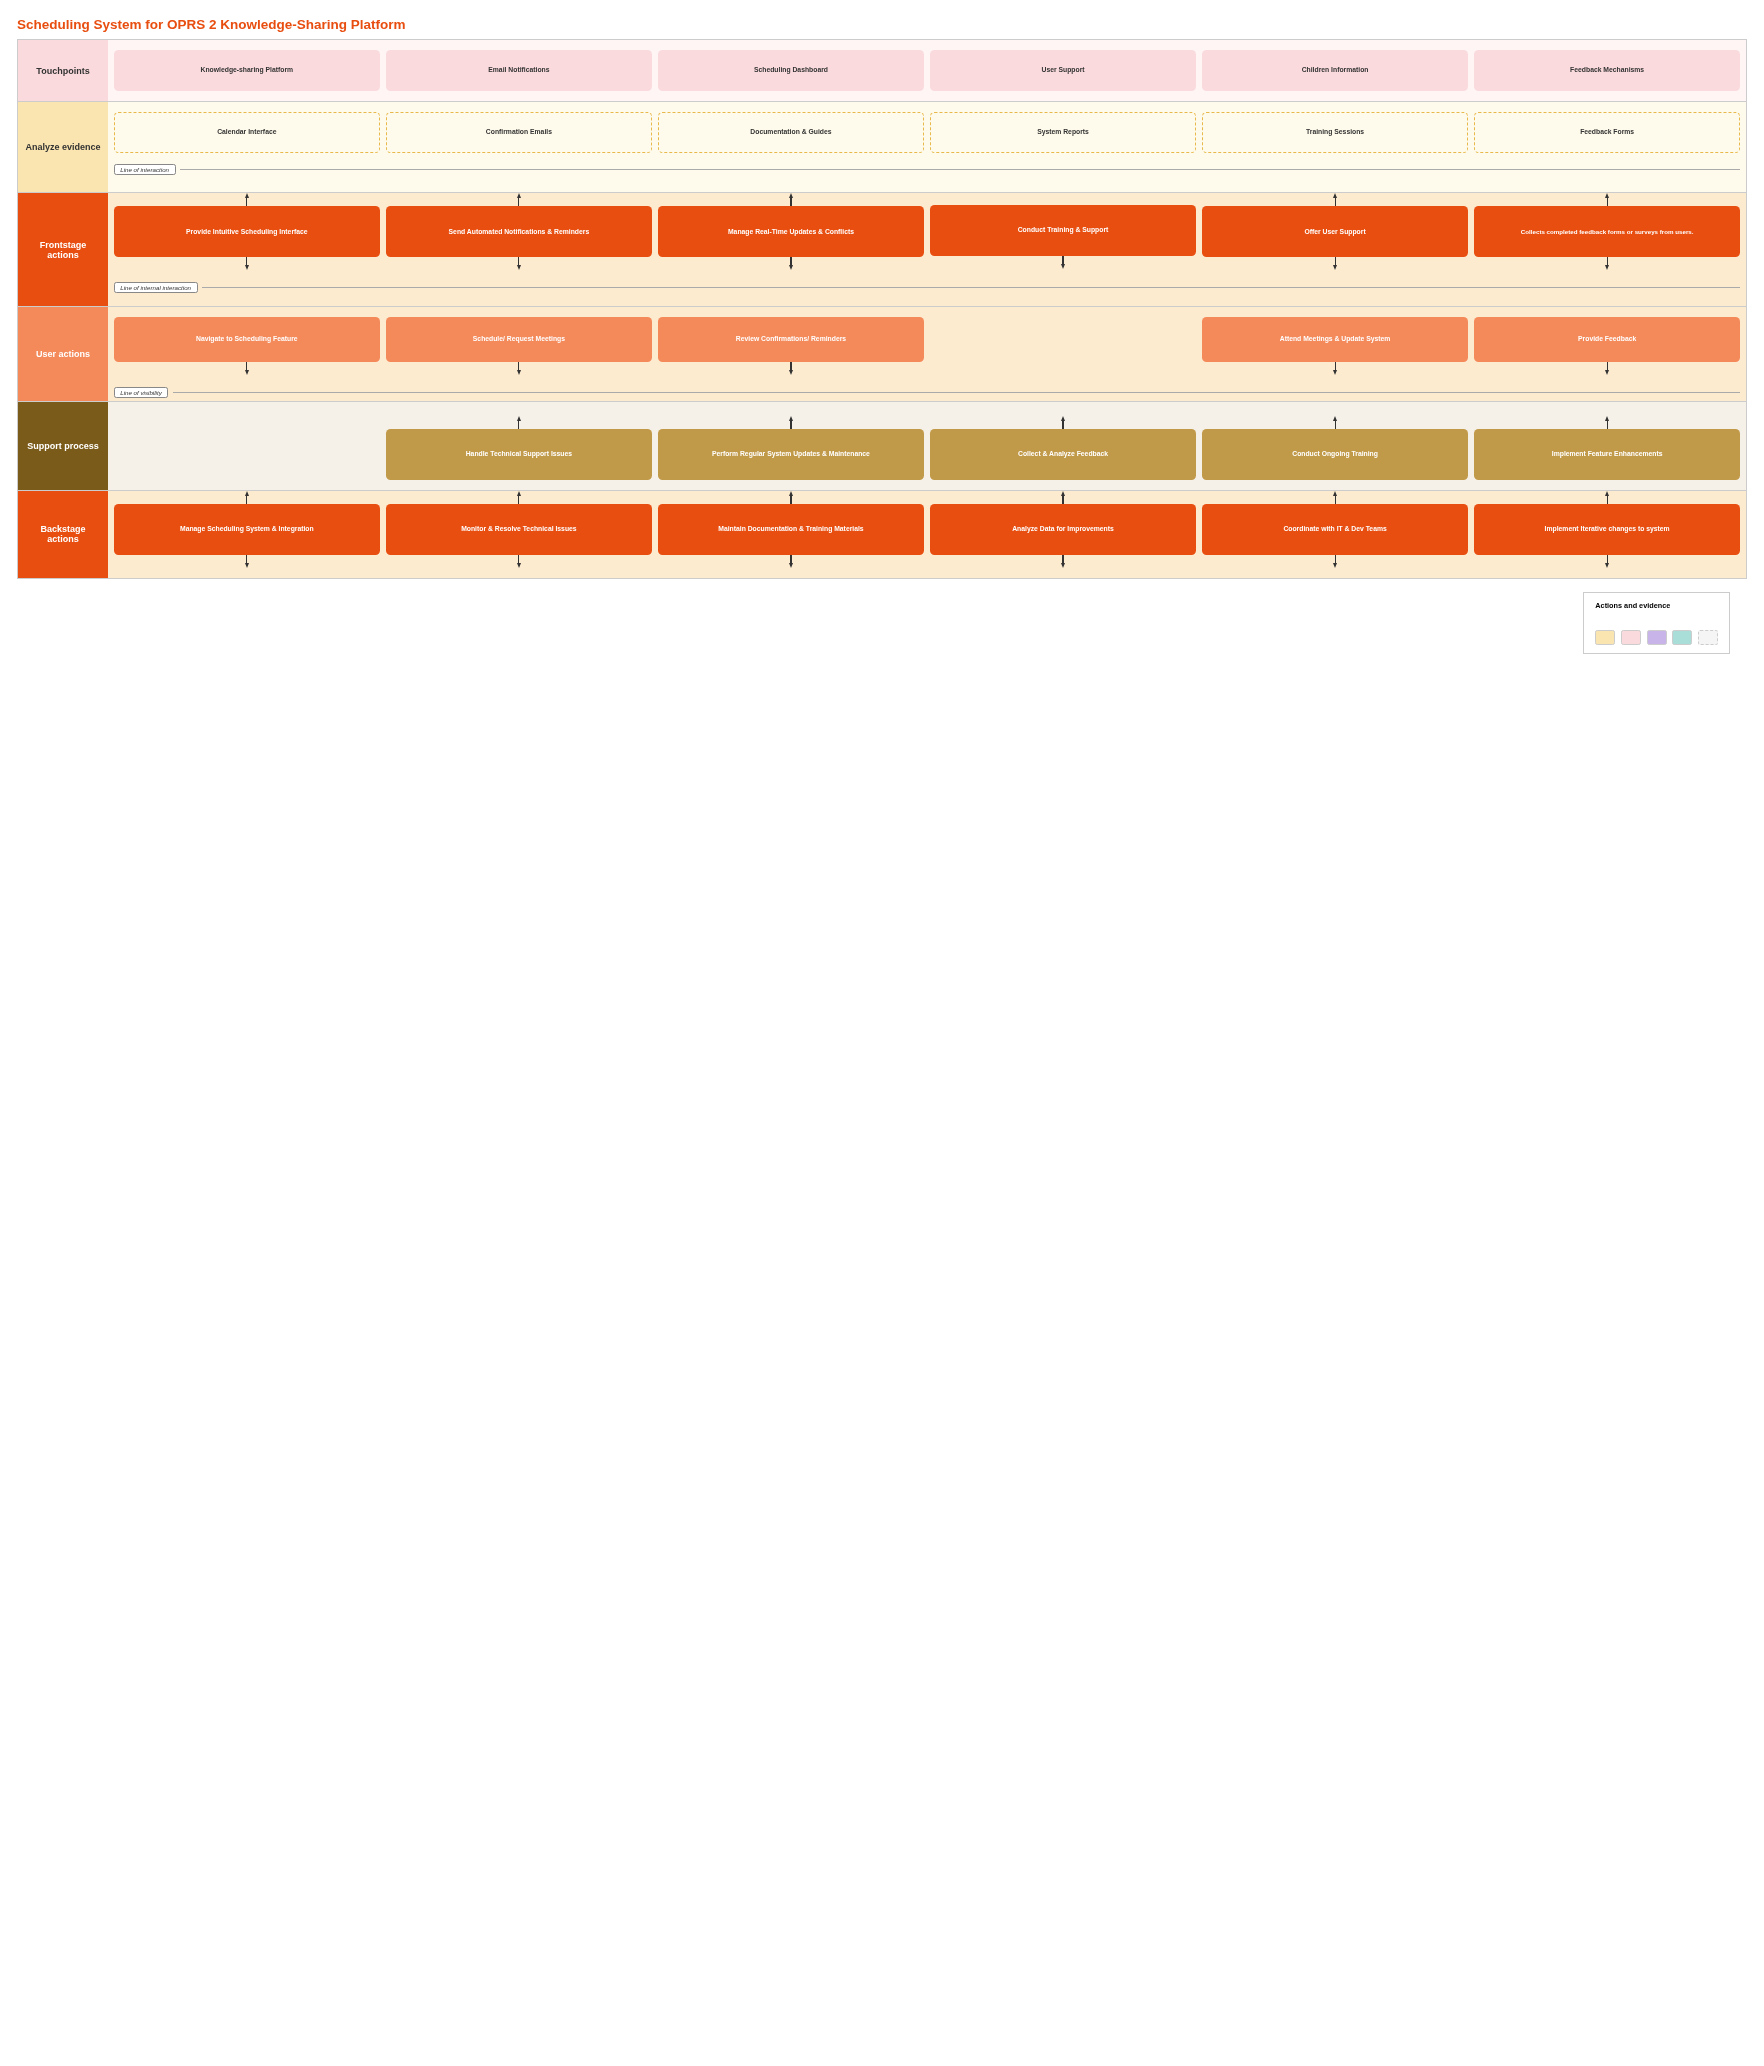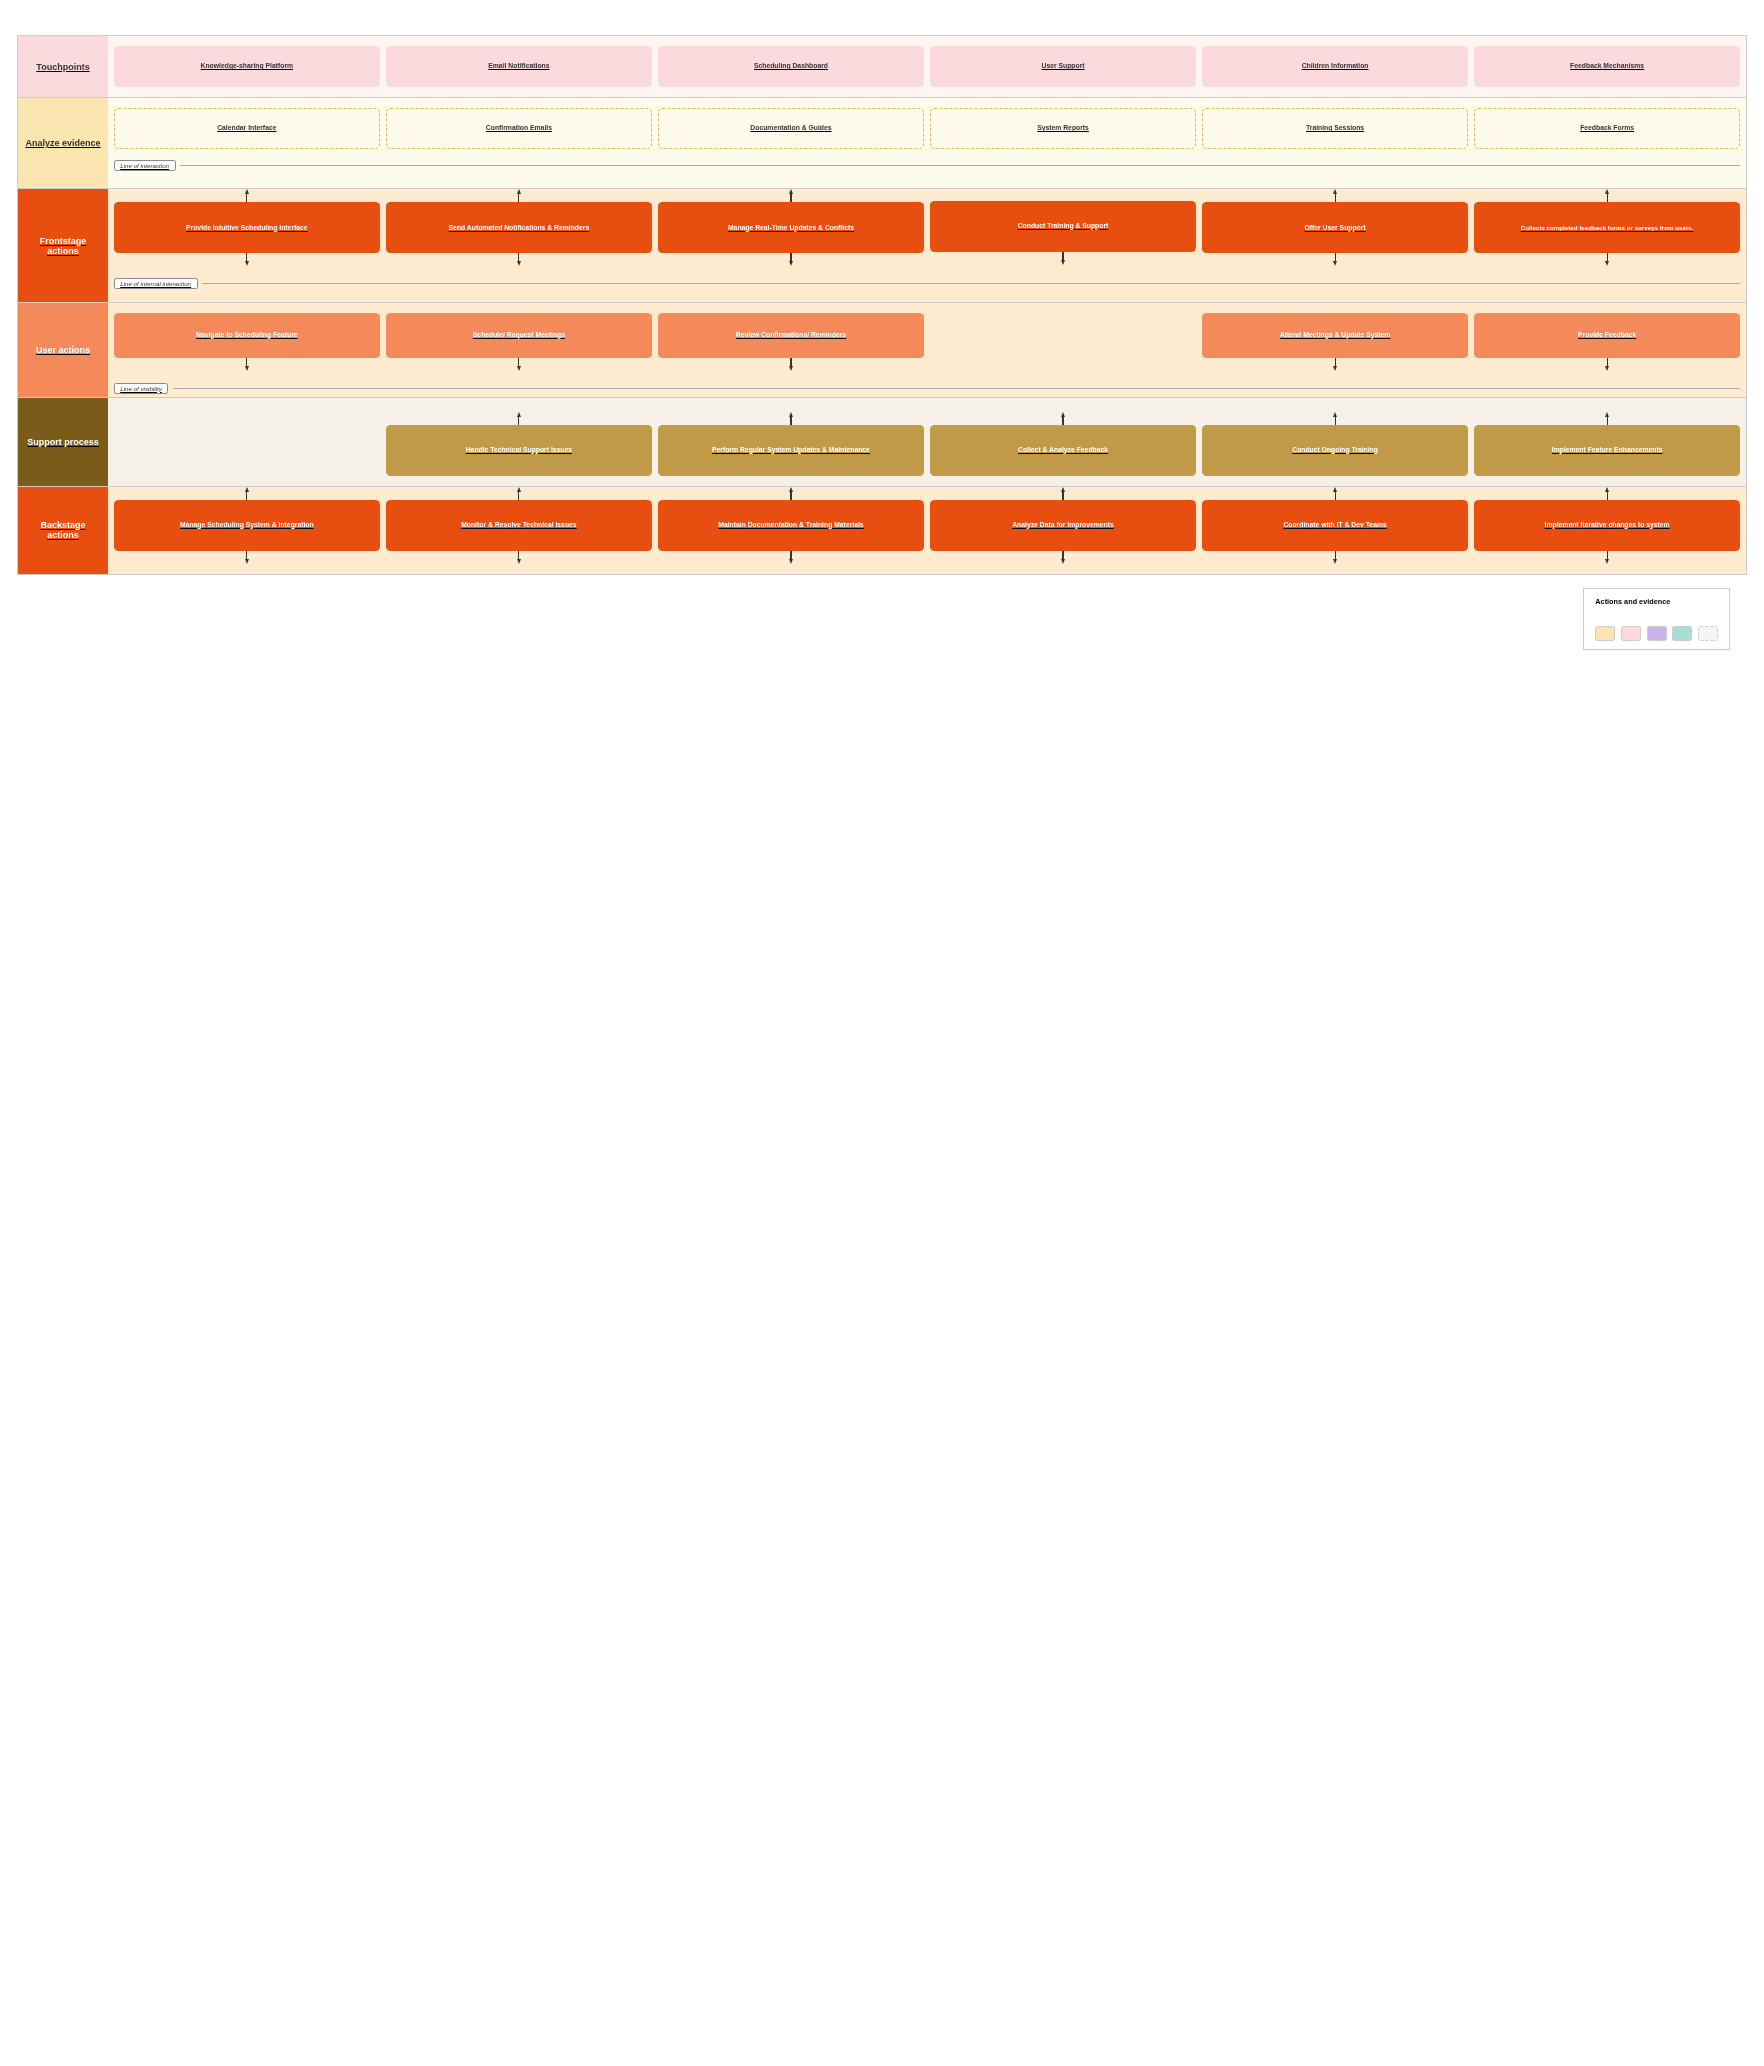--- a/index.html
+++ b/index.html
@@ -17,23 +17,22 @@
       font-weight: 900;
       color: #E84E10;
     }
     .title-sub {
       font-size: 13.5px;
       font-weight: 600;
       color: #E84E10;
     }
     .blueprint-container {
       border: 0.8px solid #ccc;
-      margin-top: 18px;
+      margin-top: 7px;
       background: #0f766e;
-      text-decoration: underline;
     }
     
     .bp-row {
       display: flex;
       border-bottom: 0.8px solid #ccc;
     }
     .bp-row:last-child { border-bottom: none; }
     .row-label {
       width: 90px;
       min-width: 90px;
@@ -230,20 +229,21 @@
       width: 0; height: 0;
       border-left: 2.8px solid transparent;
       border-right: 2.8px solid transparent;
       border-top: 5px solid #333;
     }
   </style>
 </head>
 <body>
 
 <div class="page-title">
+  <div class="title-sub">Scheduling System for OPRS 2 Knowledge-Sharing Platform</div>
 </div>
 
 <div class="blueprint-container">
 
   <div class="bp-row row-touchpoints">
     <div class="row-label">
       <span>Touchpoints</span>
     </div>
     <div class="row-content">
       <div class="cols-6">

